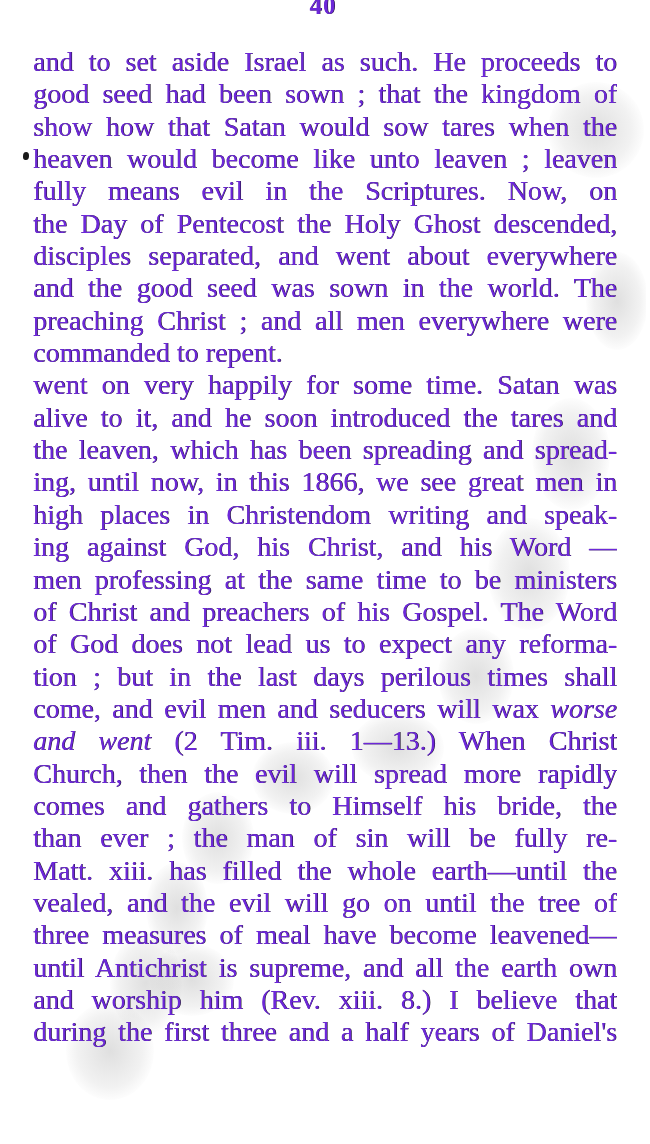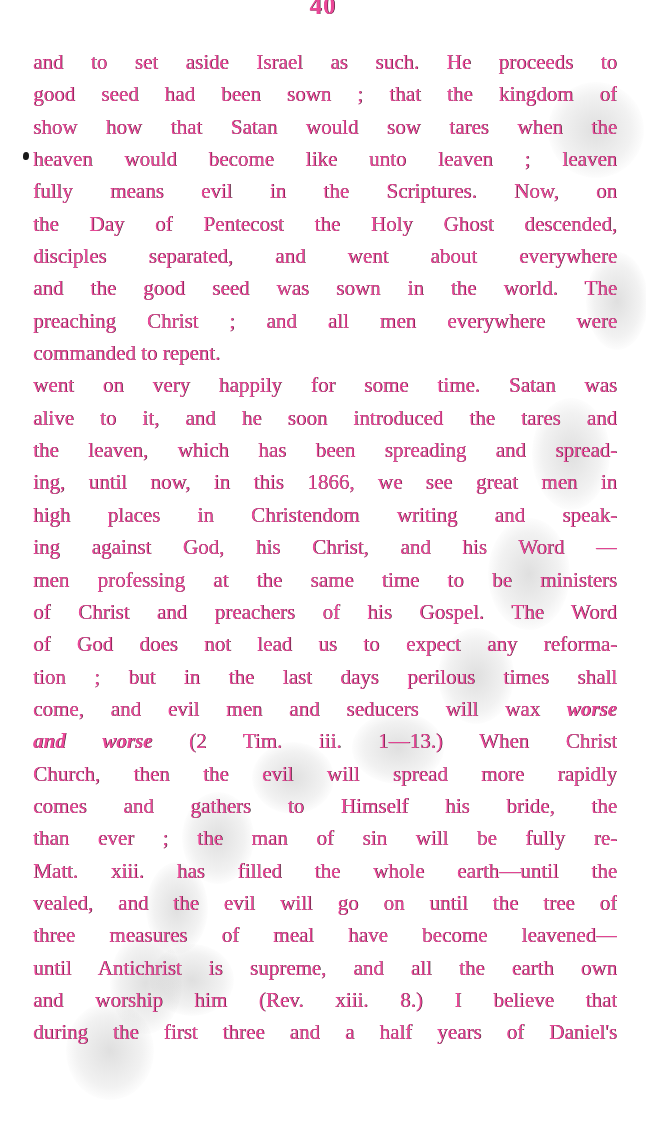--- a/index.html
+++ b/index.html
@@ -3,21 +3,21 @@
 <meta charset="utf-8">
 <style>
   html, body { margin: 0; padding: 0; background: #ffffff; }
   .page {
     position: relative;
     width: 646px;
     height: 1144px;
     background: #ffffff;
     overflow: hidden;
     font-family: "Liberation Serif", serif;
-    color: #ec4899;
+    color: #6d28d9;
   }
   
   .wm {
     position: absolute;
     border-radius: 50%;
     background: radial-gradient(ellipse at center,
       rgba(150,150,150,0.30) 0%,
       rgba(160,160,160,0.14) 52%,
       rgba(170,170,170,0) 74%);
     pointer-events: none;
@@ -36,30 +36,30 @@
     text-shadow: 0.4px 0 0 #141414;
   }
   .textblock {
     position: absolute;
     left: 33px;
     top: 46px;
     width: 584px;
     z-index: 1;
   }
   .line {
-    font-size: 21px;
+    font-size: 28px;
     line-height: 32.35px;
     height: 32.35px;
     overflow: hidden;
     text-align: justify;
     text-align-last: justify;
     text-shadow: 0.45px 0 0 #141414;
   }
   .line.left-last { text-align-last: left; }
-  .it { font-style: italic; font-weight: bold; }
+  .it { font-style: italic; }
   .ink-spot {
     position: absolute;
     left: 23px;
     top: 152px;
     width: 6px;
     height: 8px;
     background: #1a1a1a;
     border-radius: 60% 50% 55% 45%;
     z-index: 1;
   }
@@ -101,21 +101,21 @@
       <div class="line">alive to it, and he soon introduced the tares and</div>
       <div class="line">the leaven, which has been spreading and spread-</div>
       <div class="line">ing, until now, in this 1866, we see great men in</div>
       <div class="line">high places in Christendom writing and speak-</div>
       <div class="line">ing against God, his Christ, and his Word —</div>
       <div class="line">men professing at the same time to be ministers</div>
       <div class="line">of Christ and preachers of his Gospel. The Word</div>
       <div class="line">of God does not lead us to expect any reforma-</div>
       <div class="line">tion ; but in the last days perilous times shall</div>
       <div class="line"><span>come, and evil men and seducers will wax </span><span class="it">worse</span></div>
-      <div class="line"><span class="it">and worse</span><span> (2 Tim. iii. 1—13.) When Christ</span></div>
+      <div class="line"><span class="it">and went</span><span> (2 Tim. iii. 1—13.) When Christ</span></div>
       <div class="line">Church, then the evil will spread more rapidly</div>
       <div class="line">comes and gathers to Himself his bride, the</div>
       <div class="line">than ever ; the man of sin will be fully re-</div>
       <div class="line">Matt. xiii. has filled the whole earth—until the</div>
       <div class="line">vealed, and the evil will go on until the tree of</div>
       <div class="line">three measures of meal have become leavened—</div>
       <div class="line">until Antichrist is supreme, and all the earth own</div>
       <div class="line">and worship him (Rev. xiii. 8.) I believe that</div>
       <div class="line">during the first three and a half years of Daniel's</div>
     </div>

